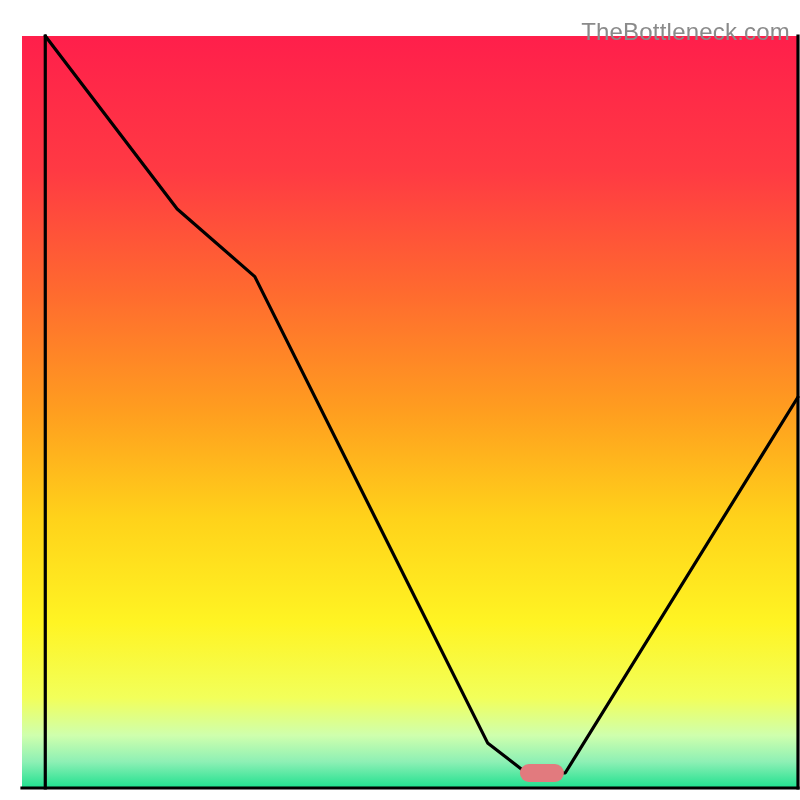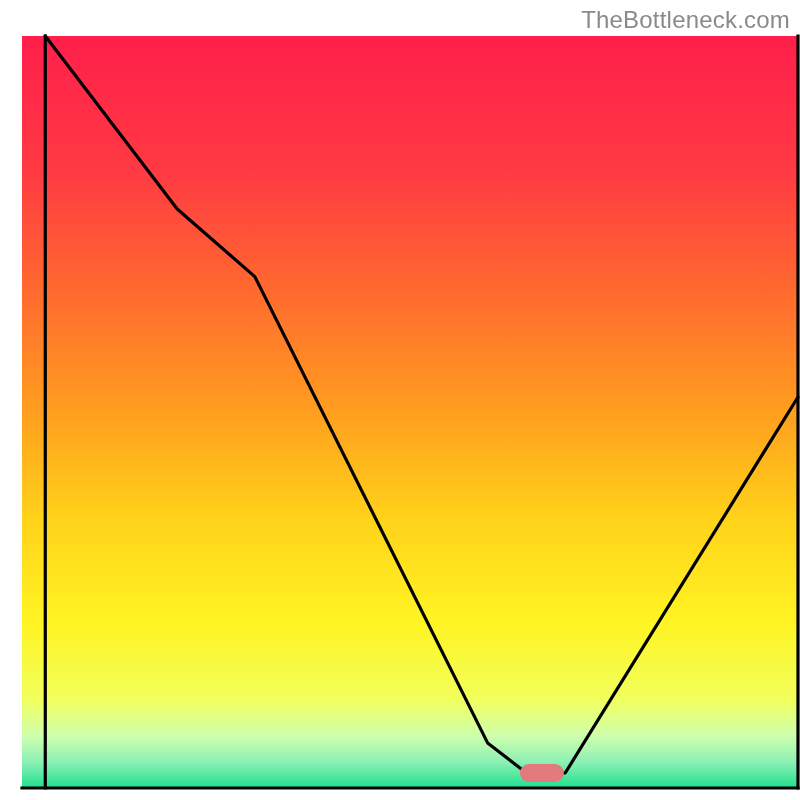--- a/index.html
+++ b/index.html
@@ -8,21 +8,21 @@
     background: #fff;
     font-family: Arial, Helvetica, sans-serif;
   }
   .chart-wrap {
     position: relative;
     width: 800px;
     height: 800px;
   }
   .watermark {
     position: absolute;
-    top: 6px;
+    top: 18px;
     right: 10px;
     color: #8a8a8a;
     font-size: 24px;
     font-weight: 500;
     font-family: Arial, Helvetica, sans-serif;
     letter-spacing: 0.2px;
   }
   svg {
     display: block;
   }

